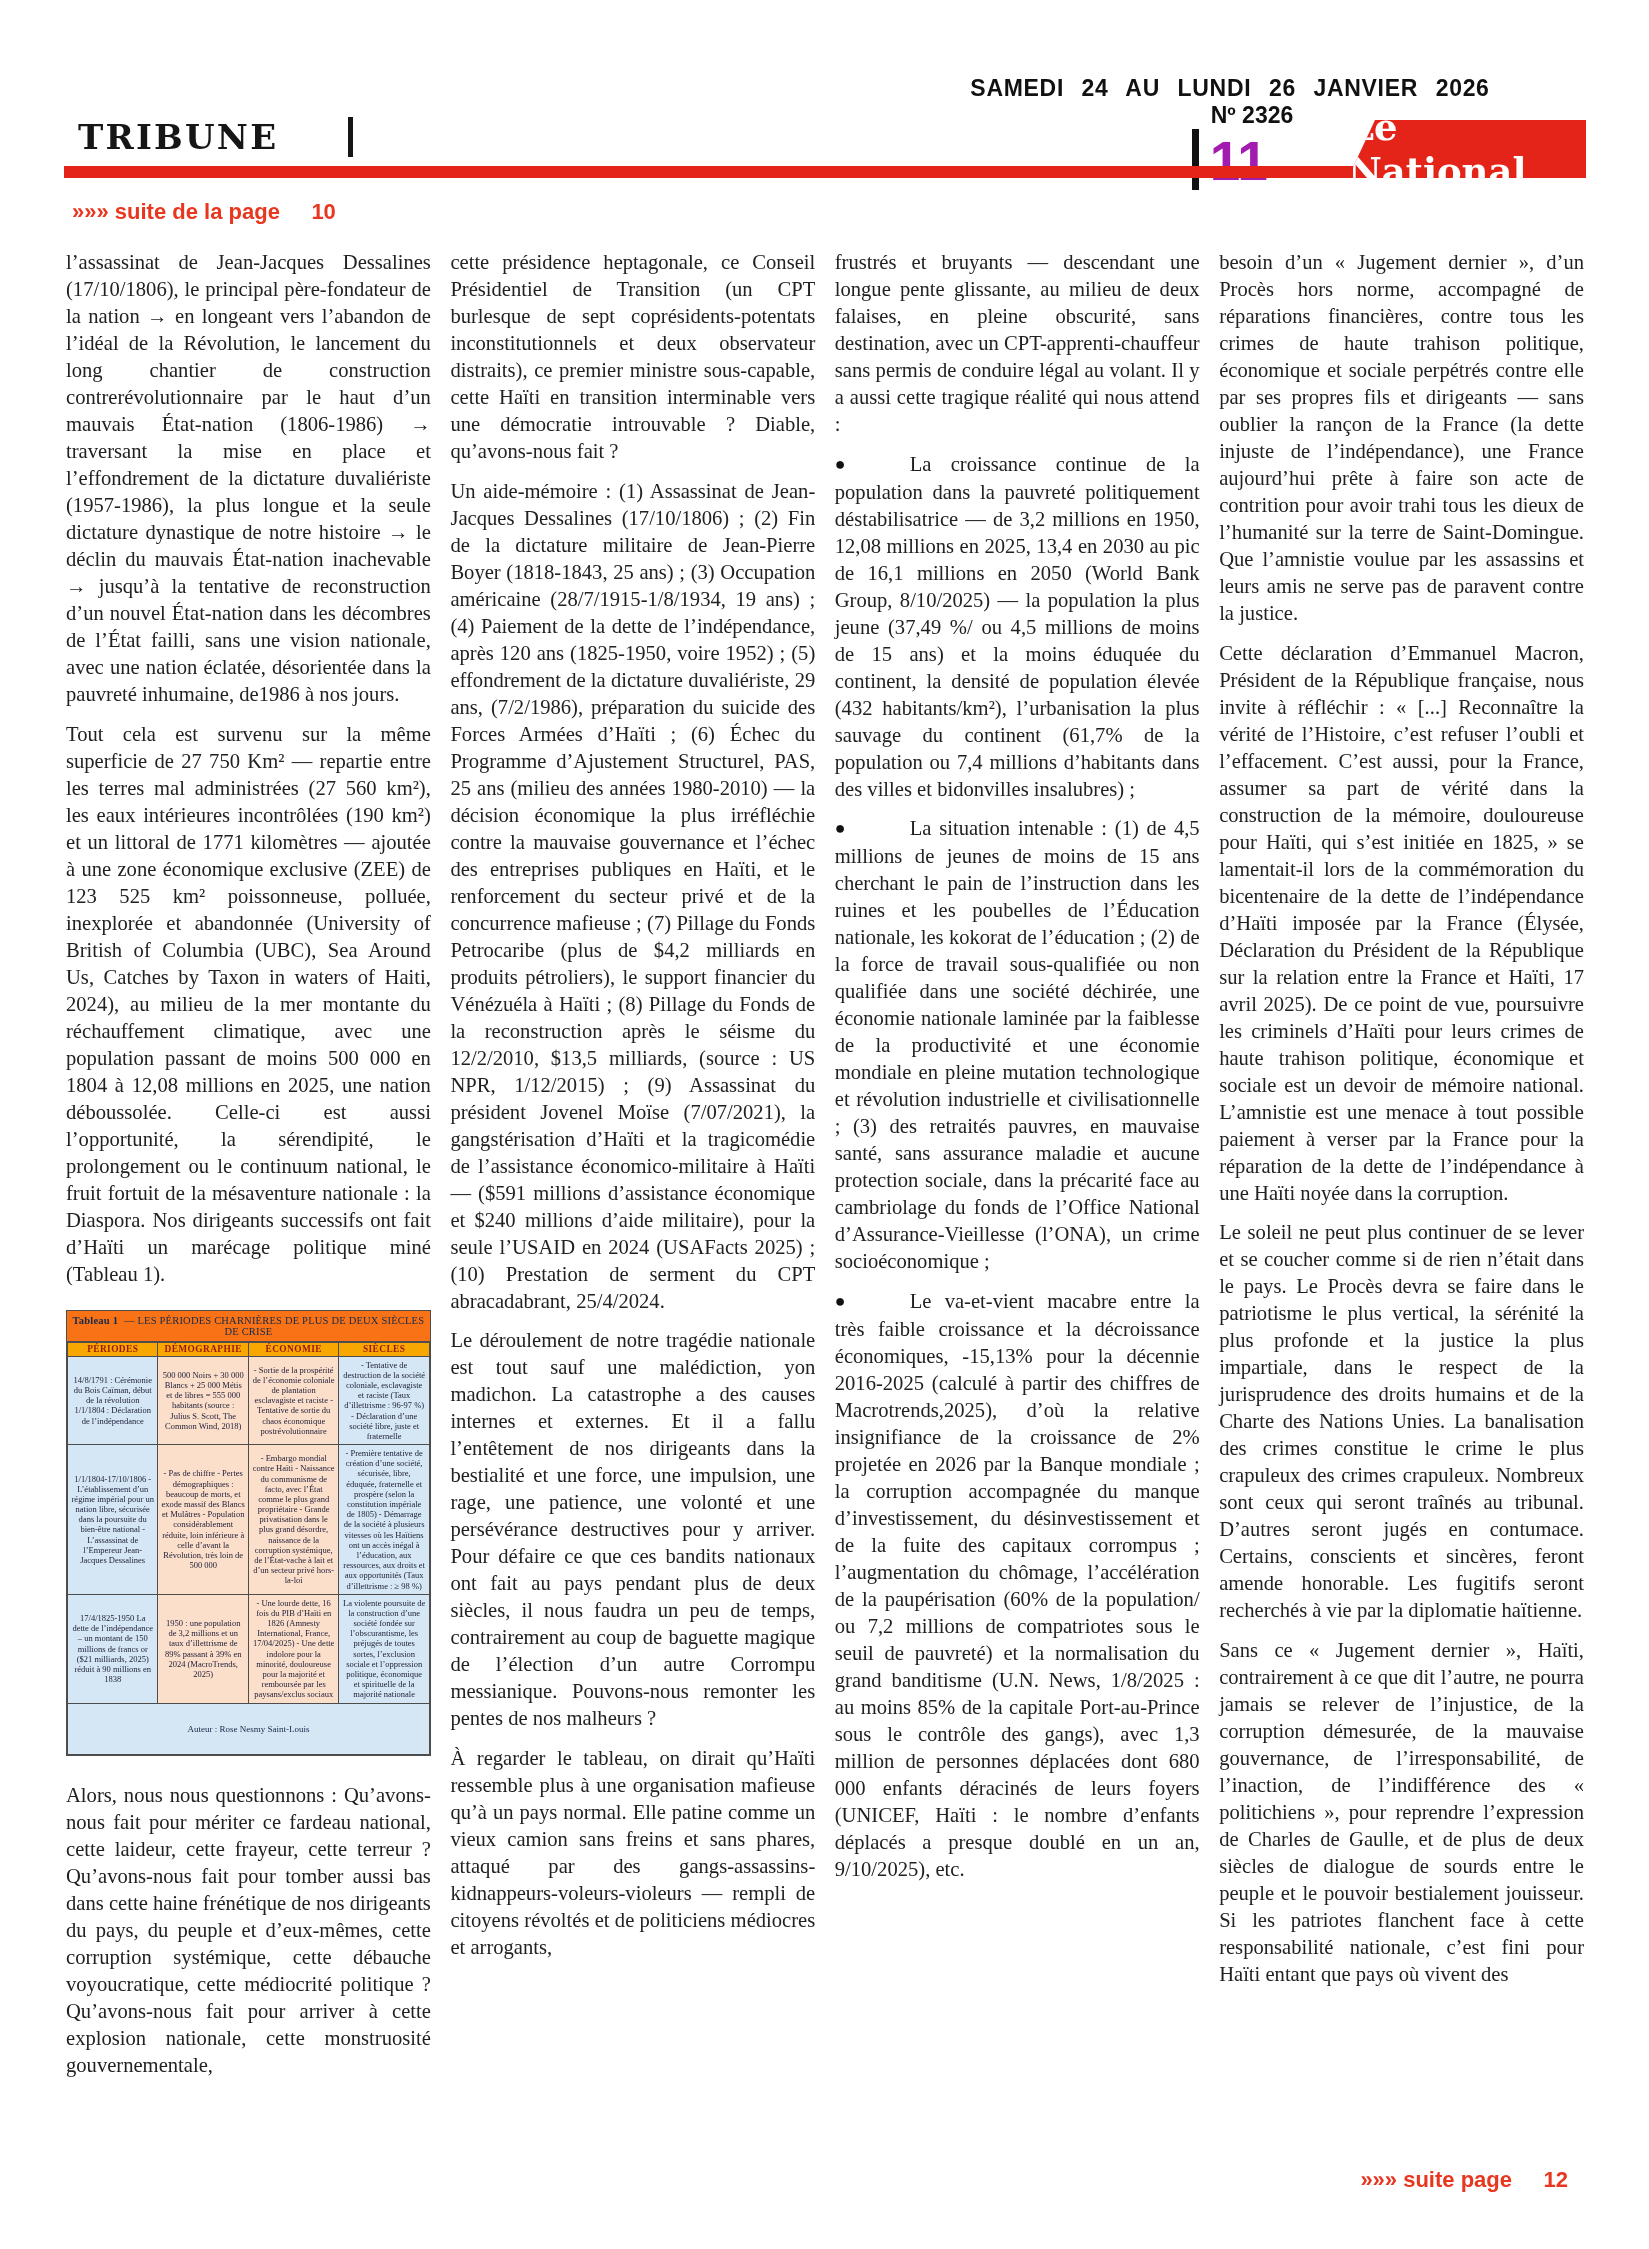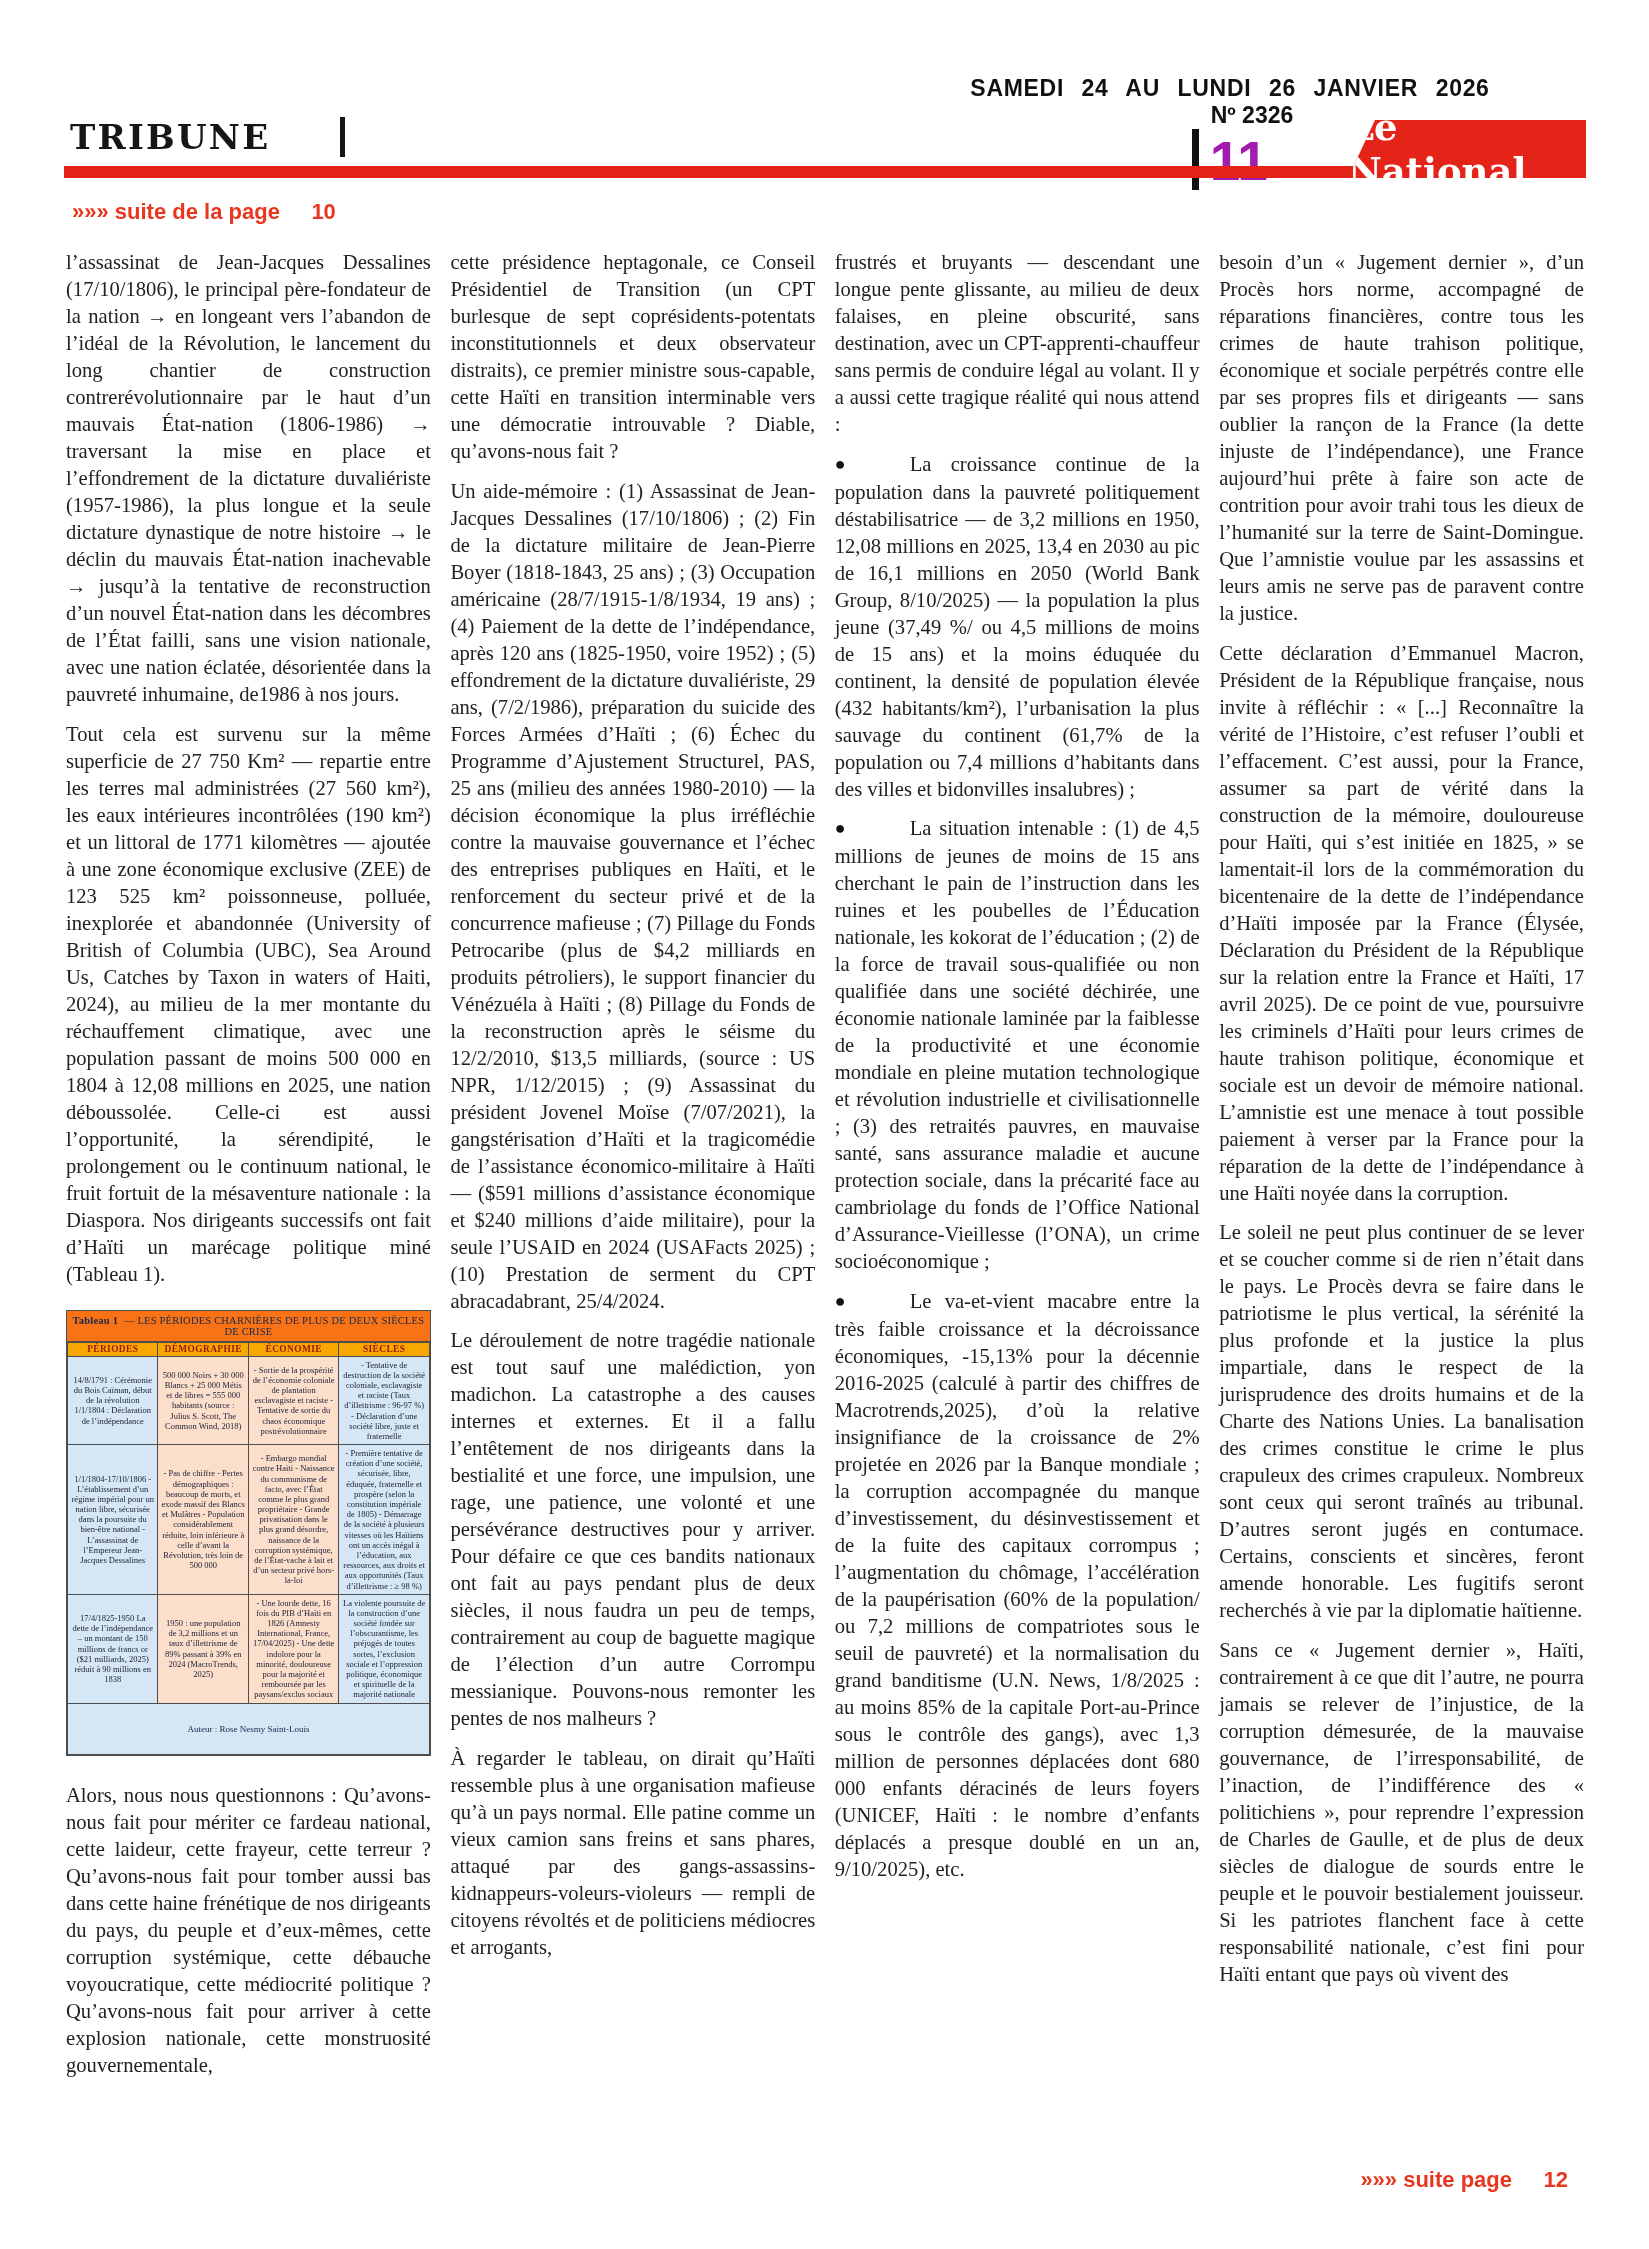--- a/index.html
+++ b/index.html
@@ -8,21 +8,21 @@
 
   
   .date-row{position:absolute;top:75px;left:862px;width:736px;display:flex;
             align-items:center;justify-content:space-between;
             font-family:"Liberation Sans",sans-serif;font-weight:bold;flex-direction:column;}
   .date-text{font-size:23px;letter-spacing:0.7px;word-spacing:10.5px;color:#111;}
   .issue-text{font-size:23px;color:#111;margin-left:44px;}
   .pagenum{font-size:55px;line-height:1;border-left:7.5px solid #111;
            padding:4.5px 0 1.5px 10.5px;color:#a21caf;}
 
-  .section-row{position:absolute;top:117px;left:70px;display:flex;align-items:center;gap:70px;}
+  .section-row{position:absolute;top:117px;left:78px;display:flex;align-items:center;gap:70px;}
   .section-title{margin:0;font-family:"DejaVu Serif",serif;font-weight:bold;
                  font-size:34px;letter-spacing:2.2px;color:#161616;}
   .section-tick{width:4.5px;height:40px;background:#161616;}
 
   .red-bar{position:absolute;left:64px;right:64px;top:166px;height:12px;background:#e42418;}
 
   .brand-badge{position:absolute;top:120px;right:64px;width:238px;height:58px;background:#e42418;
                clip-path:polygon(27px 0,100% 0,100% 100%,0 100%);
                display:flex;align-items:center;justify-content:center;}
   .brand-badge span{font-family:"DejaVu Serif",serif;font-weight:bold;font-size:37px;color:#ffffff;}

